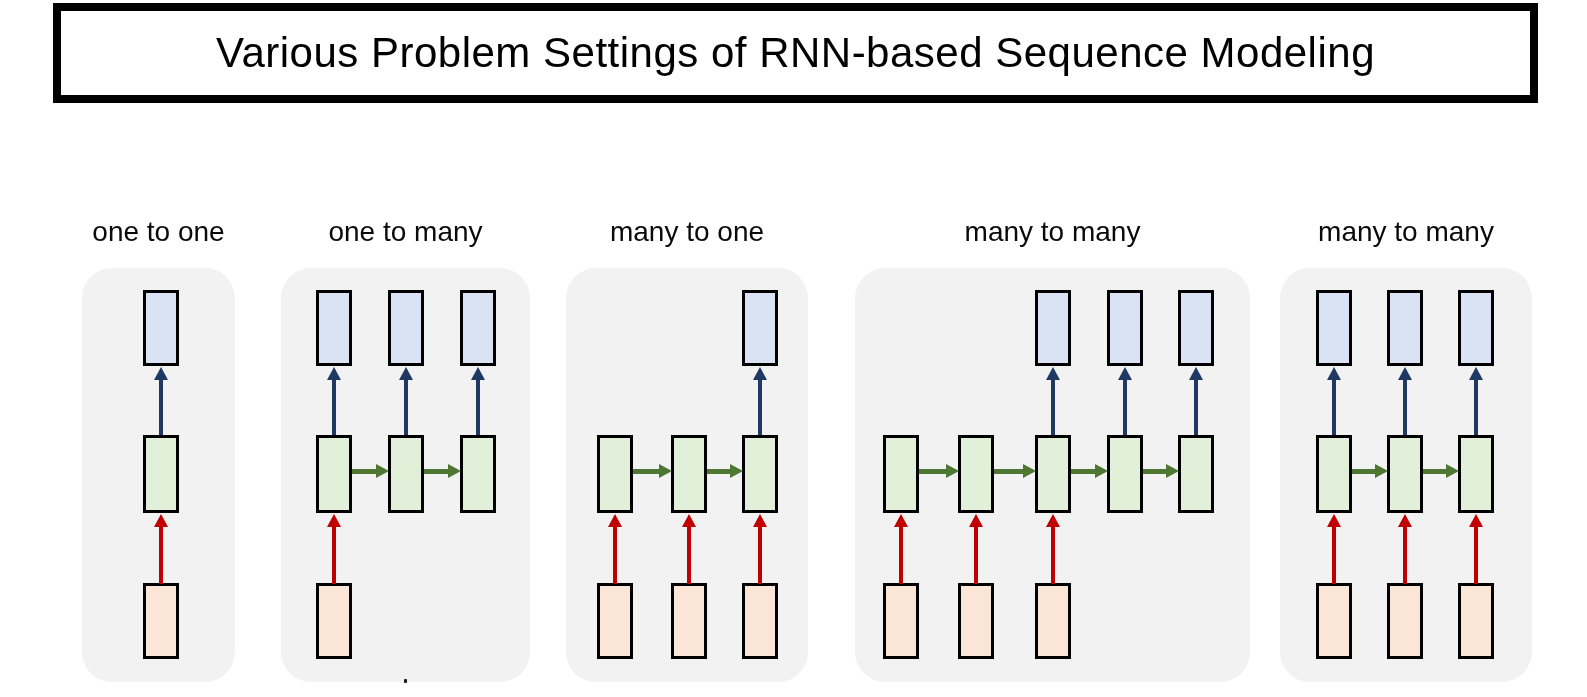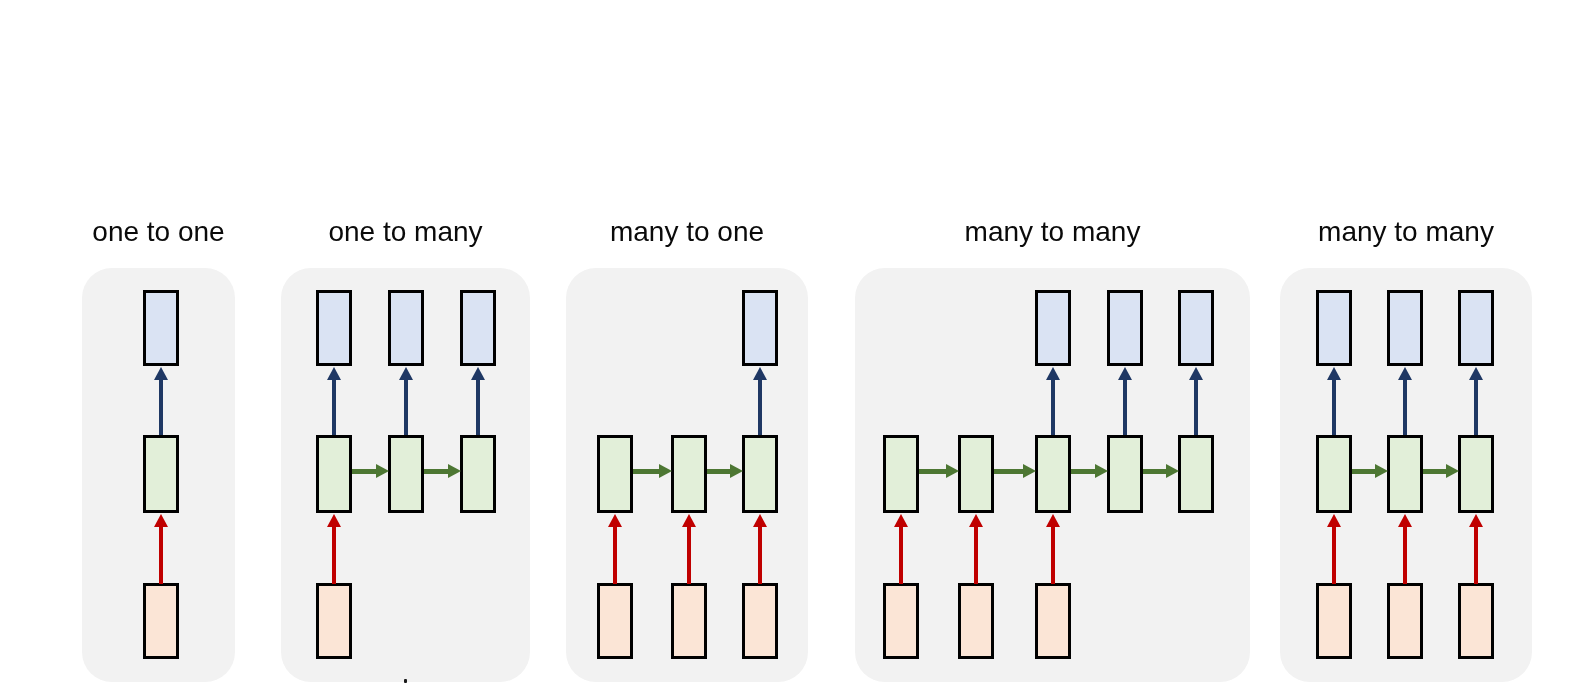--- a/index.html
+++ b/index.html
@@ -90,20 +90,23 @@
     height: 4px;
     background: #1a1a1a;
     border-radius: 1px;
   }
 </style>
 </head>
 <body>
 
 <div id="page">
 
+  <div id="title-box">
+    <span class="title-text">Various Problem Settings of RNN-based Sequence Modeling</span>
+  </div>
 
   <div id="diagram">
       <div class="panel-label" style="left: 52px; width: 213px; color: rgb(10, 10, 10);">one to one</div>
       <div class="panel" style="left: 82px; width: 153px; background: rgb(242, 242, 242);"></div>
       <div class="nnbox" style="left: 143px; top: 290px; width: 36px; height: 76px; background: rgb(218, 227, 243);"></div>
       <div class="arrow" style="left: 154px; top: 367px; width: 14px; height: 69px;">
         <div class="vline" style="left: 5px; top: 11px; height: 58px; background: rgb(31, 56, 100);"></div>
         <div class="vhead" style="left: 0px; top: 0px; border-bottom: 13px solid rgb(31, 56, 100);"></div>
       </div>
       <div class="nnbox" style="left: 143px; top: 435px; width: 36px; height: 78px; background: rgb(226, 239, 217);"></div>

